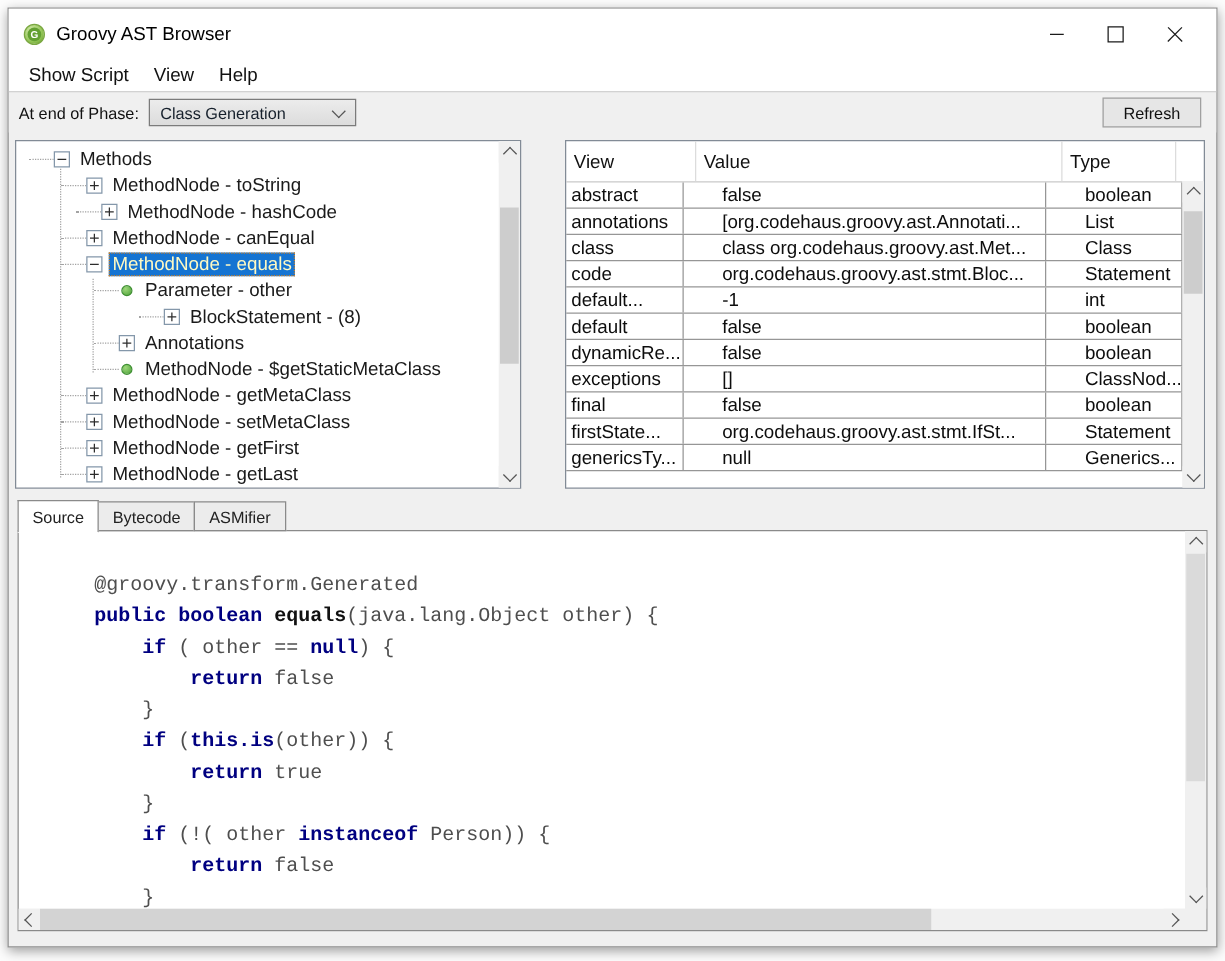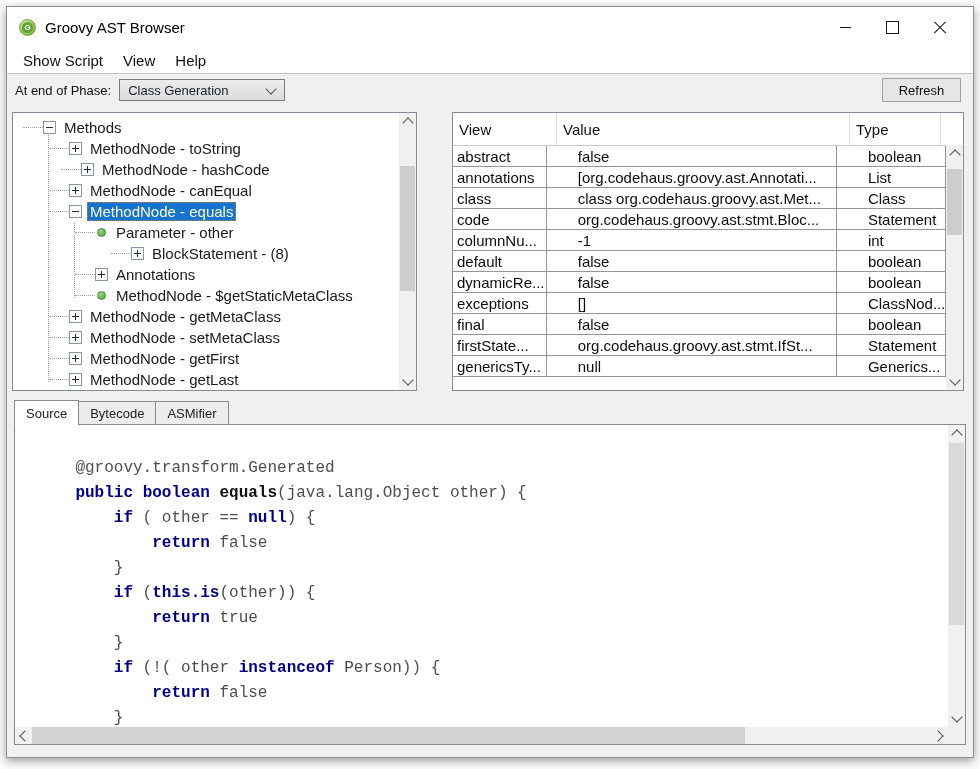--- a/index.html
+++ b/index.html
@@ -230,21 +230,21 @@
           <div class="td col0">class</div>
           <div class="td col1">class org.codehaus.groovy.ast.Met...</div>
           <div class="td col2">Class</div>
         </div>
         <div class="tr">
           <div class="td col0">code</div>
           <div class="td col1">org.codehaus.groovy.ast.stmt.Bloc...</div>
           <div class="td col2">Statement</div>
         </div>
         <div class="tr">
-          <div class="td col0">columnNu...</div>
+          <div class="td col0">default...</div>
           <div class="td col1">-1</div>
           <div class="td col2">int</div>
         </div>
         <div class="tr">
           <div class="td col0">default</div>
           <div class="td col1">false</div>
           <div class="td col2">boolean</div>
         </div>
         <div class="tr">
           <div class="td col0">dynamicRe...</div>

